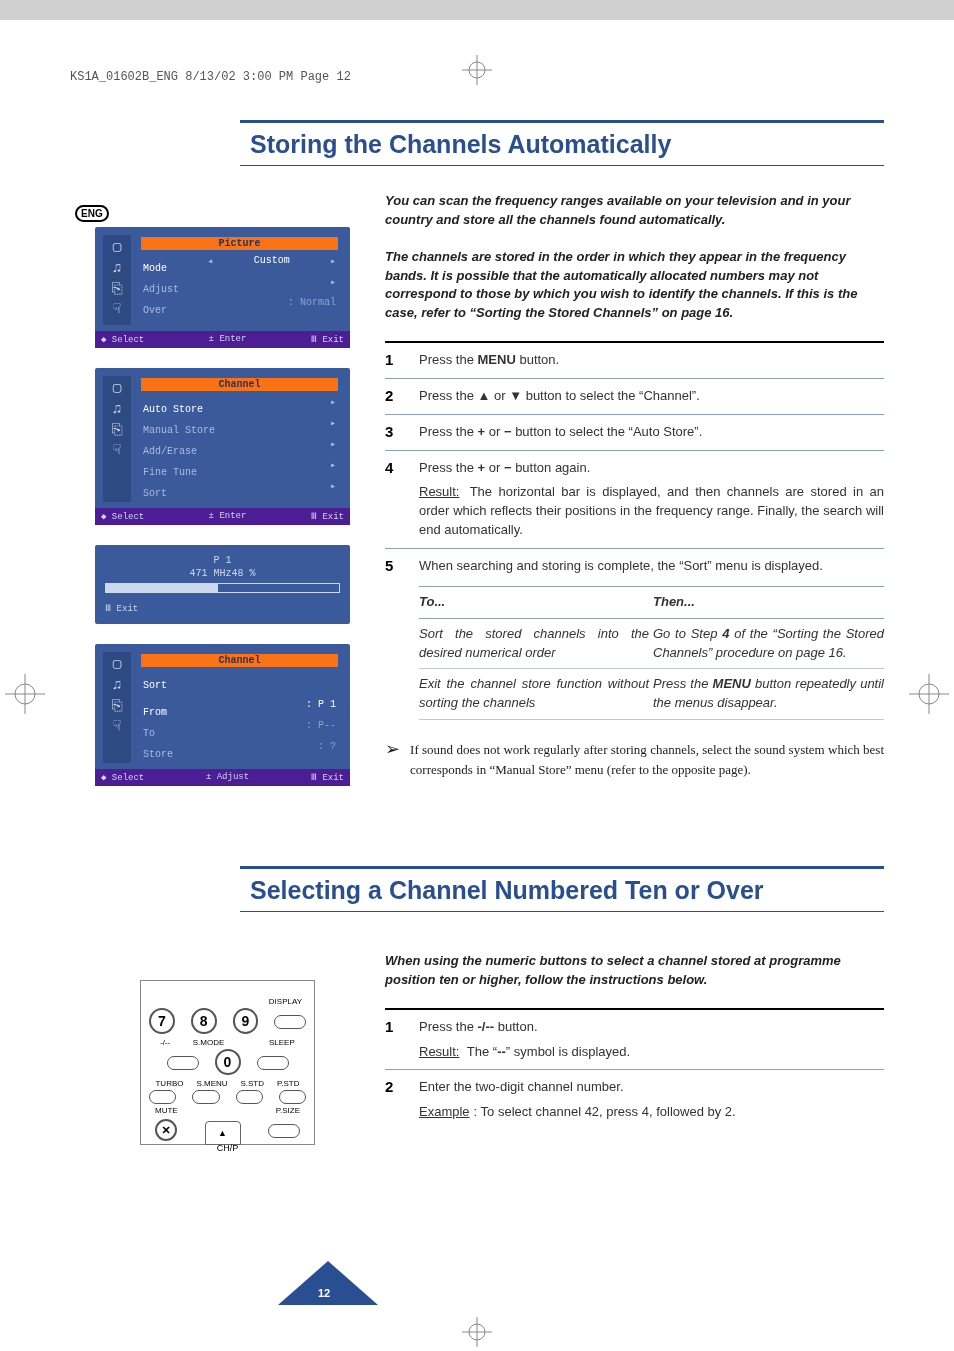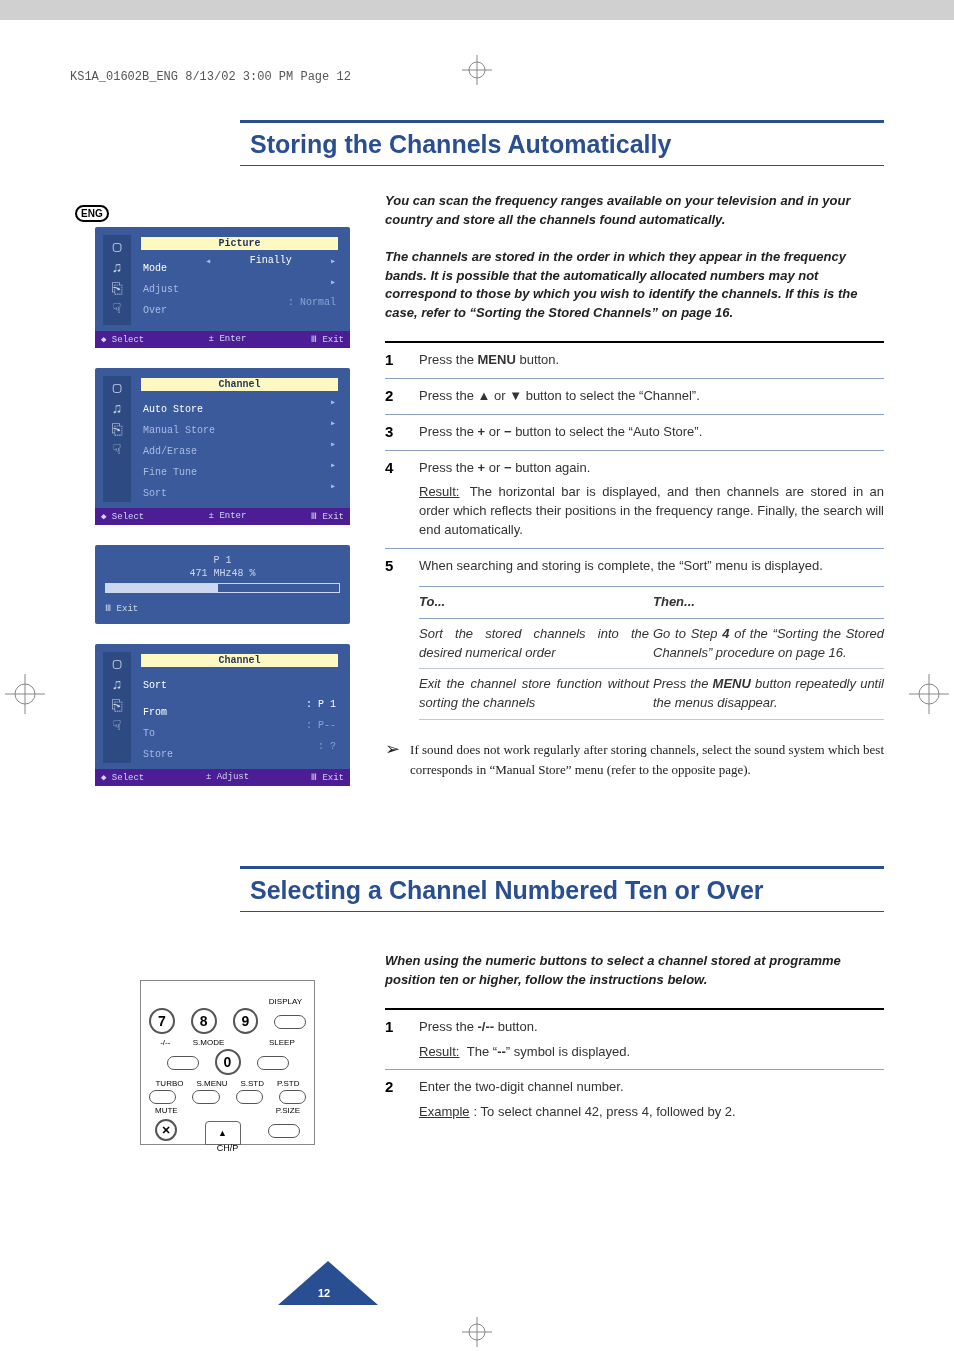--- a/index.html
+++ b/index.html
@@ -116,21 +116,21 @@
     gap: 4px;
     padding: 4px 2px;
     align-items: center;
   }
   .osd .icons span { color: #cdd8ee; font-size: 14px; line-height: 1.2; }
   .osd .panel {
     flex: 1;
     padding: 2px 4px;
   }
   .osd .panel-head {
-    background: #fef9c3;
+    background: #f97316;
     color: #1d335e;
     text-align: center;
     font-weight: bold;
     padding: 1px 0;
     margin-bottom: 4px;
     font-size: 10px;
   }
   .osd .row { display: flex; justify-content: space-between; padding: 1px 2px; }
   .osd .row .label { color: #a9bbe0; margin-top: 8px; }
   .osd .row .label.hi, .osd .row .value.hi { color: #fff; }
@@ -295,21 +295,21 @@
               <span>▢</span>
               <span>♫</span>
               <span>⎘</span>
               <span>☟</span>
             </div>
             <div class="panel">
               <div class="panel-head">Picture</div>
               <div class="row">
                   <span class="label hi">Mode</span>
                   <span class="arrow">◂</span>
-                  <span class="value hi">Finally</span>
+                  <span class="value hi">Custom</span>
                   <span class="arrow">▸</span>
                 </div>
               <div class="row">
                   <span class="label">Adjust</span>
                   <span class="arrow">▸</span>
                 </div>
               <div class="row">
                   <span class="label">Over</span>
                   <span class="value">: <span>Normal</span></span>
                 </div>

